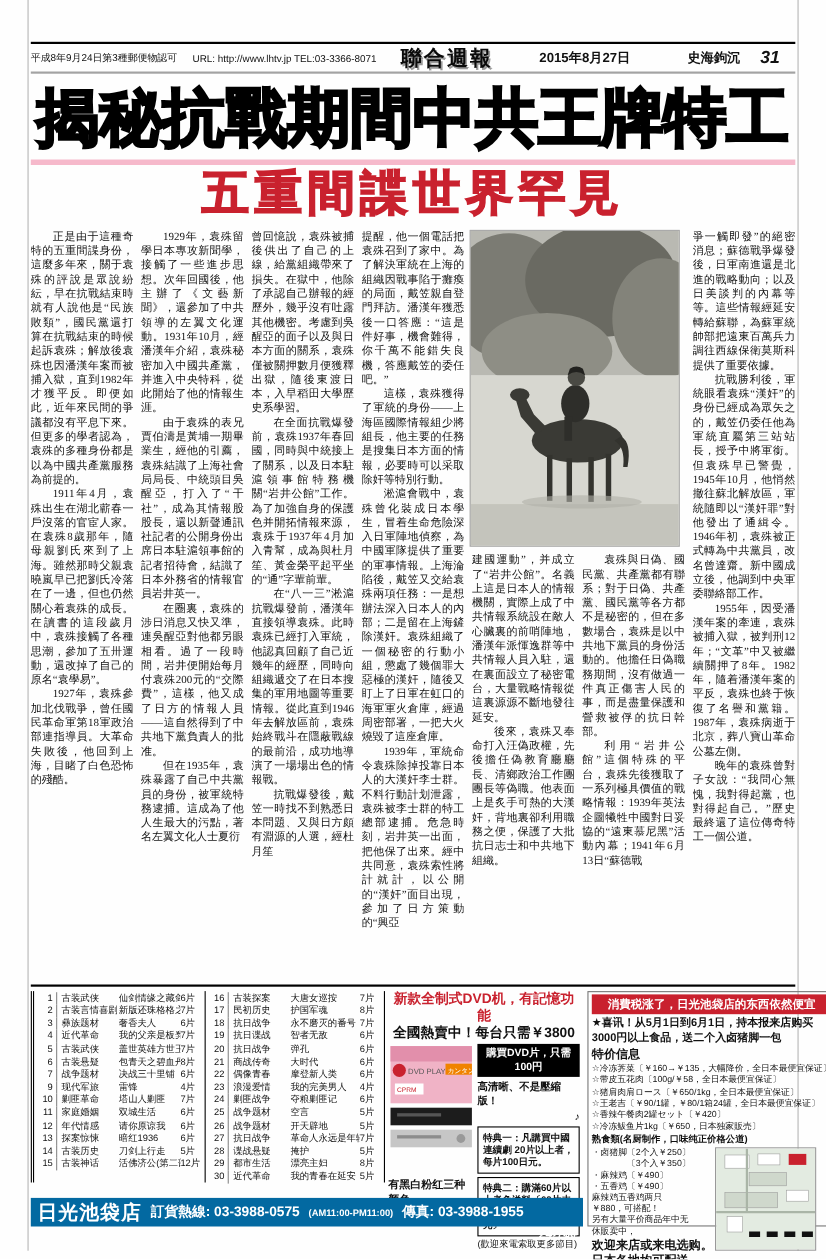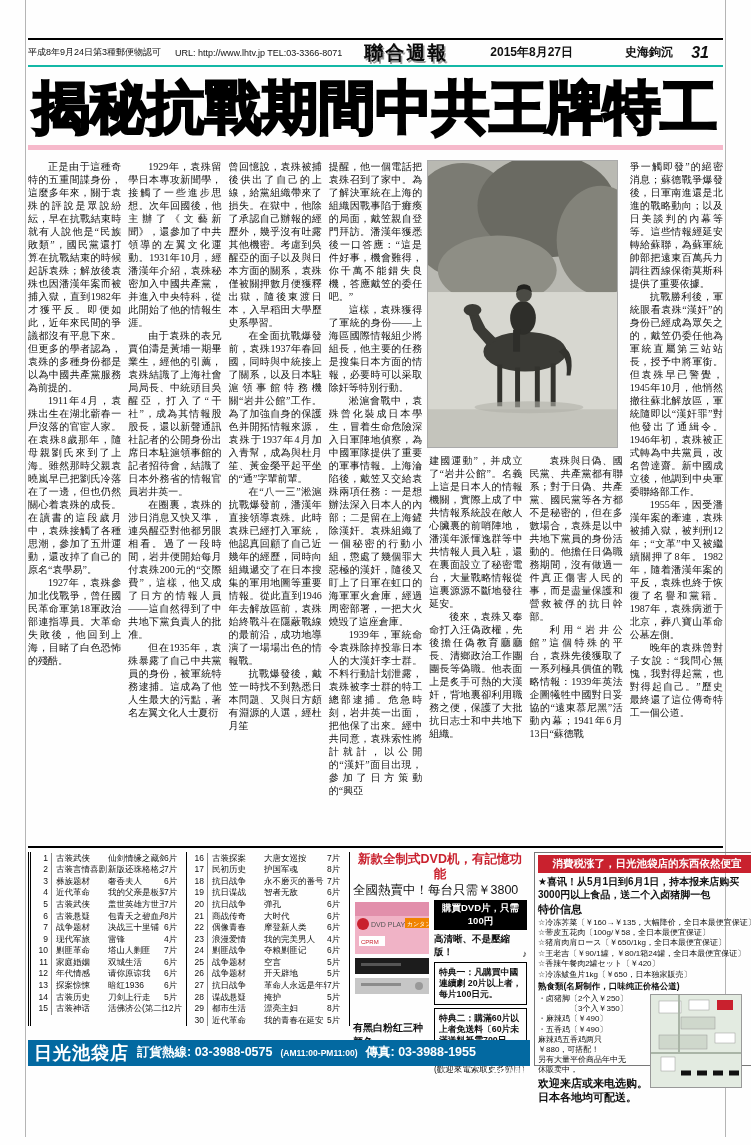--- a/index.html
+++ b/index.html
@@ -2,21 +2,21 @@
 <html><head>
 <meta charset="utf-8">
 <style>
   html,body{margin:0;padding:0;background:#fff;}
   .page{width:751px;height:1145px;background:#fefefe;position:relative;overflow:hidden;
         font-family:"Liberation Serif","DejaVu Serif",serif;color:#111;}
   .frame{position:absolute;top:0;bottom:8px;left:25px;right:25px;border-left:1px solid #b5b5b5;border-right:1px solid #b5b5b5;}
   .inner{position:absolute;left:28px;right:28px;top:0;}
 
   
-  .topbar{margin-top:38px;border-top:2px solid #000;border-bottom:2px solid #14b8a6;height:25px;
+  .topbar{margin-top:38px;border-top:2px solid #000;border-bottom:2px solid #a3a3a3;height:25px;
           display:flex;align-items:center;font-family:"Liberation Sans","DejaVu Sans",sans-serif;}
   .reg{font-size:9px;letter-spacing:0;white-space:nowrap;}
   .urltel{font-size:9px;margin-left:14px;white-space:nowrap;}
   .logo{font-size:19px;font-weight:900;letter-spacing:2px;margin-left:22px;color:#0a0a0a;
         text-shadow:1.5px 1.5px 0 #9a9a9a;white-space:nowrap;}
   .date{font-size:12px;font-weight:bold;margin-left:42px;white-space:nowrap;}
   .section{font-size:12px;font-weight:bold;margin-left:52px;white-space:nowrap;}
   .pageno{font-size:16px;font-weight:900;margin-left:auto;margin-right:14px;font-style:italic;}
 
   
@@ -48,27 +48,27 @@
   .catalog.c2{width:163px;}
   .crow{display:flex;font-size:8.5px;line-height:11.6px;white-space:nowrap;}
   .crow .no{width:15px;text-align:right;padding-right:3px;border-right:1px solid #888;}
   .crow .genre{width:52px;padding-left:4px;overflow:hidden;}
   .crow .title{flex:1;overflow:hidden;}
   .crow .discs{width:20px;text-align:left;}
 
   
   .dvdad{width:181px;border-left:1px solid #000;padding:0 3px;box-sizing:border-box;}
   .dvd-title{color:#c9212e;font-weight:900;font-size:12.5px;text-align:center;line-height:15px;}
-  .dvd-sub{font-weight:400;font-size:12.5px;line-height:16px;}
+  .dvd-sub{font-weight:700;font-size:12.5px;text-align:center;line-height:16px;}
   .dvd-cols{display:flex;margin-top:2px;}
   .dvd-imgs{width:78px;}
   .dvd-imgs svg{display:block;}
   .dvd-right{flex:1;padding-left:3px;}
   .dvd-badge{background:#000;color:#fff;font-weight:bold;font-size:9.5px;padding:2px 2px;text-align:center;}
-  .dvd-hd{font-weight:900;font-size:9.5px;margin-top:3px;display:flex;align-items:flex-end;gap:2px;}
+  .dvd-hd{font-weight:900;font-size:9.5px;margin-top:3px;display:flex;align-items:flex-end;gap:2px;flex-direction:column;}
   .dvd-box{border:1px solid #000;font-size:8.8px;font-weight:bold;line-height:11px;padding:4px;margin-top:3px;}
   .dvd-colors{font-weight:900;font-size:10px;margin-top:3px;}
   .dvd-more{font-size:8.5px;margin-top:2px;}
 
   
   .botbar{margin-top:auto;height:26px;background:#0369a1;color:#fff;display:flex;align-items:center;
           padding:0 6px;gap:8px;white-space:nowrap;}
   .botbar .shop{font-size:18px;font-weight:900;letter-spacing:1px;}
   .botbar .hot{font-size:12.5px;font-weight:900;}
   .botbar .hrs{font-size:8.5px;font-weight:bold;}
@@ -102,20 +102,21 @@
       <span class="reg">平成8年9月24日第3種郵便物認可</span>
       <span class="urltel">URL: http://www.lhtv.jp  TEL:03-3366-8071</span>
       <span class="logo">聯合週報</span>
       <span class="date">2015年8月27日</span>
       <span class="section">史海鉤沉</span>
       <span class="pageno">31</span>
     </header>
 
     <h1 class="headline">揭秘抗戰期間中共王牌特工</h1>
     <div class="pinkrule"></div>
+    <h2 class="subhead">五重間諜世界罕見</h2>
 
     <main class="article">
       <div class="acol">
           <p>正是由于這種奇特的五重間諜身份，這麼多年來，關于袁殊的評說是眾說紛紜，早在抗戰結束時就有人說他是“民族敗類”，國民黨還打算在抗戰結束的時候起訴袁殊；解放後袁殊也因潘漢年案而被捕入獄，直到1982年才獲平反。即便如此，近年來民間的爭議都沒有平息下來。但更多的學者認為，袁殊的多種身份都是以為中國共產黨服務為前提的。</p>
           <p>1911年4月，袁殊出生在湖北蘄春一戶沒落的官宦人家。在袁殊8歲那年，隨母親劉氏來到了上海。雖然那時父親袁曉嵐早已把劉氏冷落在了一邊，但也仍然關心着袁殊的成長。在讀書的這段歲月中，袁殊接觸了各種思潮，參加了五卅運動，還改掉了自己的原名“袁學易”。</p>
           <p>1927年，袁殊參加北伐戰爭，曾任國民革命軍第18軍政治部連指導員。大革命失敗後，他回到上海，目睹了白色恐怖的殘酷。</p>
         </div>
       <div class="acol">
           <p>1929年，袁殊留學日本專攻新聞學，接觸了一些進步思想。次年回國後，他主辦了《文藝新聞》，還參加了中共領導的左翼文化運動。1931年10月，經潘漢年介紹，袁殊秘密加入中國共產黨，并進入中央特科，從此開始了他的情報生涯。</p>
           <p>由于袁殊的表兄賈伯濤是黃埔一期畢業生，經他的引薦，袁殊結識了上海社會局局長、中統頭目吳醒亞，打入了“干社”，成為其情報股股長，還以新聲通訊社記者的公開身份出席日本駐滬領事館的記者招待會，結識了日本外務省的情報官員岩井英一。</p>

